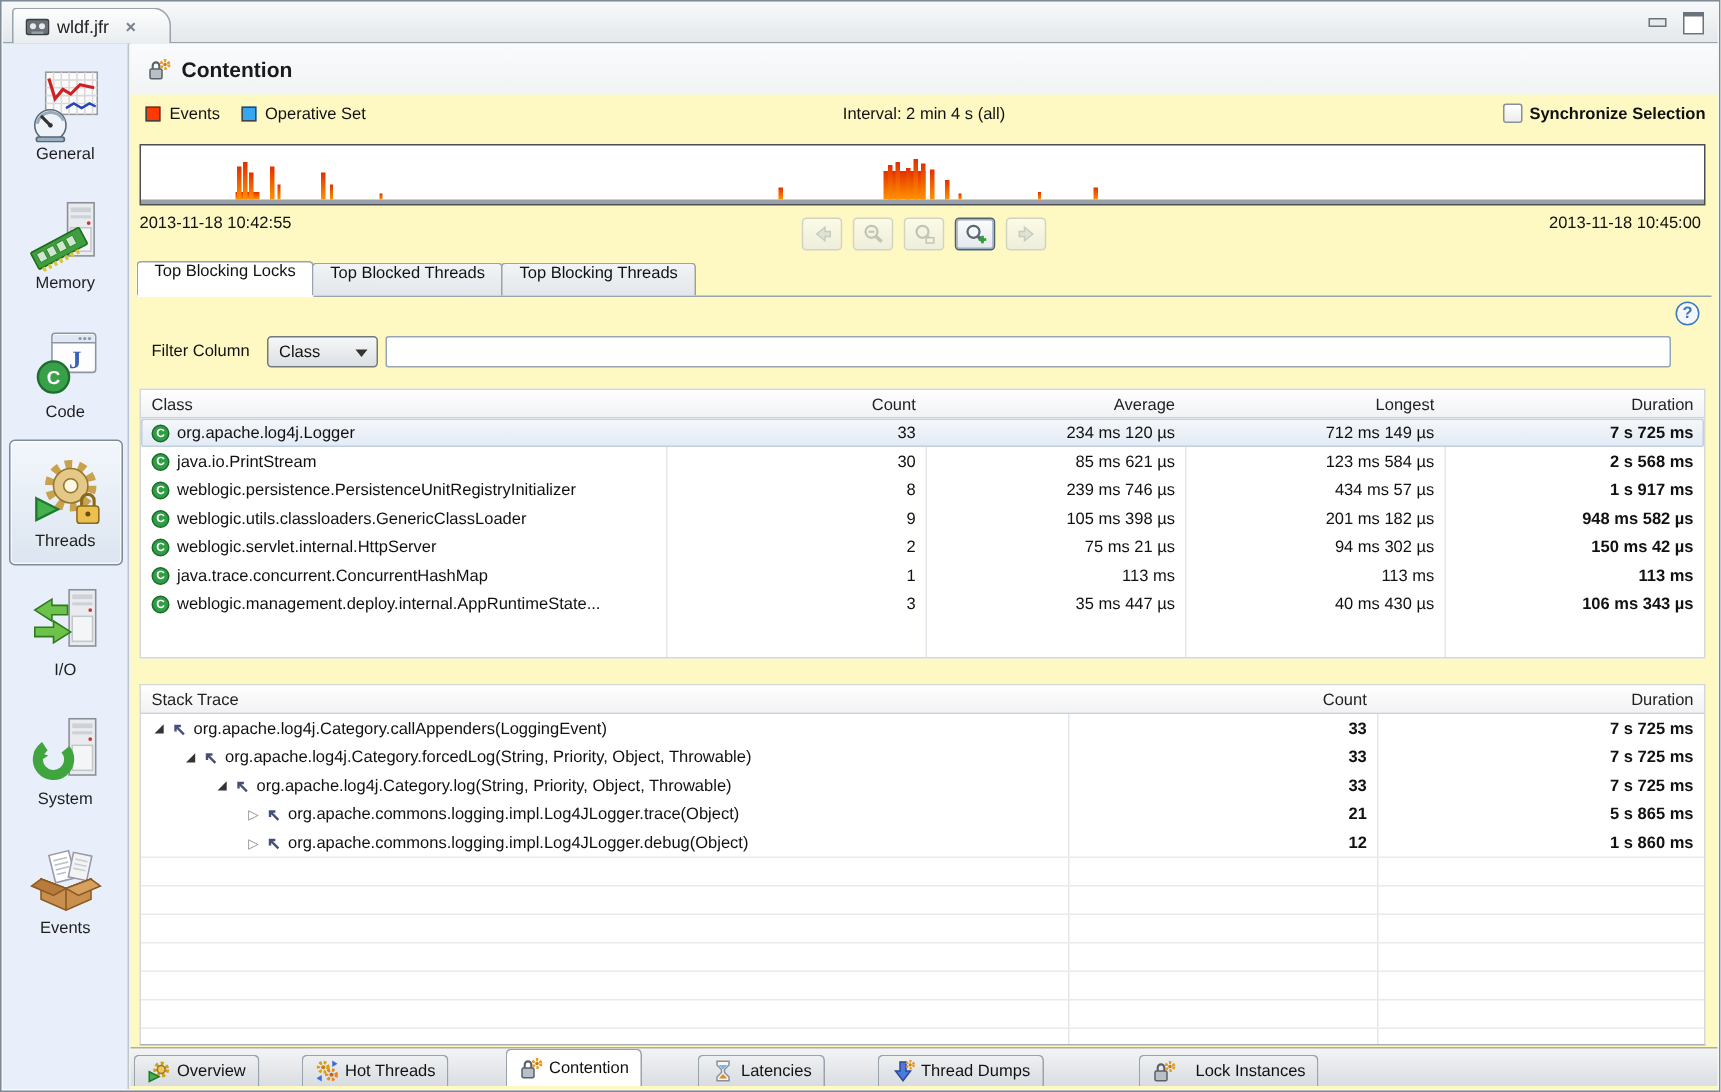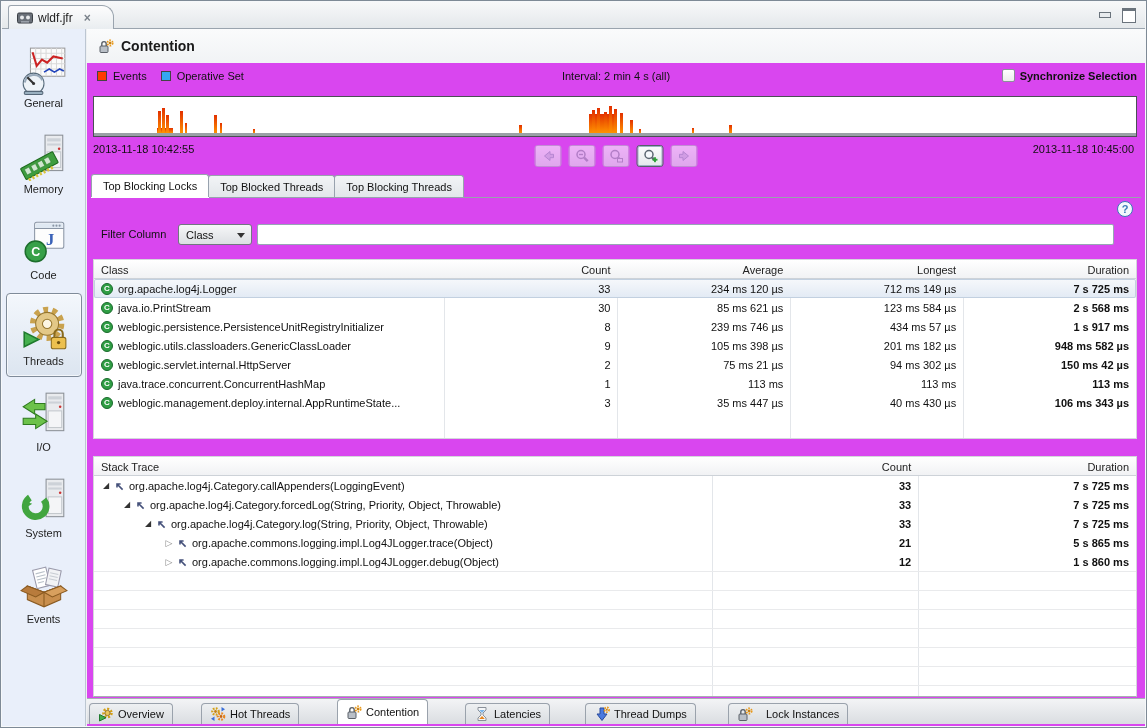--- a/index.html
+++ b/index.html
@@ -19,21 +19,21 @@
   .wc.max::after{content:"";position:absolute;left:1px;top:0;width:12px;height:11px;border:1px solid #6a737c;border-top:3px solid #6a737c;background:#fff;}
   
   .sidebar{position:absolute;left:1px;top:28px;bottom:1px;width:84px;background:#e9effa;
            border-right:1px solid #bcc6d2;padding-top:6px;text-align:right;}
   .side-item{width:76px;margin:0 auto 2px auto;height:84px;display:flex;flex-direction:column;
              align-items:center;justify-content:center;cursor:pointer;border:1px solid transparent;border-radius:4px;}
   .side-item.sel{border:1px solid #7f8b99;background:linear-gradient(#f3f7fc,#dce5f0);box-shadow:inset 0 0 0 1px #ffffffaa;}
   .side-icon{width:50px;height:50px;}
   .side-label{font-size:11px;color:#1e1e1e;margin-top:2px;}
   
-  .content{position:absolute;left:86px;top:28px;right:1px;bottom:1px;background:#d946ef;}
+  .content{position:absolute;left:86px;top:28px;right:1px;bottom:1px;background:#fef9c3;}
   .hdr{position:absolute;left:0;top:0;right:0;height:34px;background:linear-gradient(#fafbfc,#f1f3f5);
        display:flex;align-items:center;padding-left:10px;gap:6px;}
   .hdr-title{font-size:14px;font-weight:bold;color:#1a1a1a;}
   
   .legend-row{position:absolute;left:0;top:40px;right:0;height:18px;font-size:11px;color:#111;}
   .leg-left{position:absolute;left:10px;top:1px;display:flex;align-items:center;gap:6px;}
   .swatch{width:10px;height:10px;border:1px solid #444;display:inline-block;}
   .interval{position:absolute;left:50%;transform:translateX(-50%);top:1px;}
   .sync{position:absolute;right:8px;top:0;display:flex;align-items:center;gap:5px;font-weight:bold;}
   .checkbox{width:13px;height:13px;border:1px solid #8a9099;background:linear-gradient(#fff,#ececec);border-radius:2px;cursor:pointer;}
@@ -47,21 +47,21 @@
   .tstamp-left{position:absolute;left:6px;top:2px;}
   .tstamp-right{position:absolute;right:11px;top:2px;}
   .navbtns{position:absolute;left:50%;transform:translateX(-50%);top:4px;display:flex;gap:7px;}
   .navbtn{width:27px;height:22px;border:1px solid #b4bcc4;border-radius:3px;background:linear-gradient(#fbfcfd,#e4e8ec);
           display:flex;align-items:center;justify-content:center;cursor:pointer;}
   .navbtn.disabled{opacity:.6;cursor:default;}
   .navbtn.focused{border:1px solid #55606a;box-shadow:0 0 0 1px #9ab0c4 inset;}
   
   .subtabs{position:absolute;left:4px;top:146px;right:4px;height:23px;display:flex;align-items:flex-end;
            border-bottom:1px solid #98a2ae;}
-  .subtab{height:22px;padding:0 11px;display:flex;align-items:center;font-size:11px;color:#111;
+  .subtab{height:22px;padding:0 11px;display:flex;font-size:11px;color:#111;
           border:1px solid #98a2ae;border-bottom:none;border-radius:3px 3px 0 0;margin-right:-1px;
           background:linear-gradient(#f2f4f6,#e2e6ea);cursor:pointer;position:relative;}
   .subtab.sel{background:#fff;height:23px;z-index:2;box-shadow:0 1px 0 #fff;}
   .help-btn{position:absolute;left:1030px;top:172px;width:16px;height:16px;border:1px solid #3a7ab8;border-radius:50%;
             color:#3a7ab8;font-size:11px;font-weight:bold;display:flex;align-items:center;justify-content:center;
             background:#f4f8fc;cursor:pointer;}
   
   .filter-row{position:absolute;left:0;top:194px;right:0;height:24px;font-size:11px;color:#111;}
   .filter-label{position:absolute;left:14px;top:5px;}
   .combo{position:absolute;left:91px;top:1px;width:74px;height:21px;border:1px solid #707880;border-radius:3px;
@@ -689,21 +689,21 @@
         <div class="btab" style="left: 498px;">
           <span>
             <svg width="16" height="16" viewBox="0 0 16 16">
               <path d="M6 2 h4 v6 h3 l-5 6.5 L3 8 h3 Z" fill="#4a7ae0" stroke="#2a4a9a"></path>
               <circle cx="12.8" cy="3.8" r="2.3" fill="none" stroke="#e89a1e" stroke-width="1.8" stroke-dasharray="1.4 1.1"></circle>
               <circle cx="12.8" cy="3.8" r="1" fill="#c87f10"></circle>
             </svg>
           </span>
           <span>Thread Dumps</span>
         </div>
-        <div class="btab" style="left: 641px; gap: 13px;">
+        <div class="btab" style="left: 672px; gap: 13px;">
           <span>
             <svg width="16" height="16" viewBox="0 0 16 16">
               <rect x="2" y="8" width="8" height="6.5" rx="1" fill="#b9bfc7" stroke="#5a6068"></rect>
               <path d="M3.8 8 V5.8 a2.2 2.2 0 0 1 4.4 0 V8" fill="none" stroke="#5a6068" stroke-width="1.4"></path>
               <circle cx="12" cy="5" r="2.6" fill="none" stroke="#e89a1e" stroke-width="2" stroke-dasharray="1.6 1.2"></circle>
               <circle cx="12" cy="5" r="1.2" fill="#c87f10"></circle>
             </svg>
           </span>
           <span>Lock Instances</span>
         </div>

